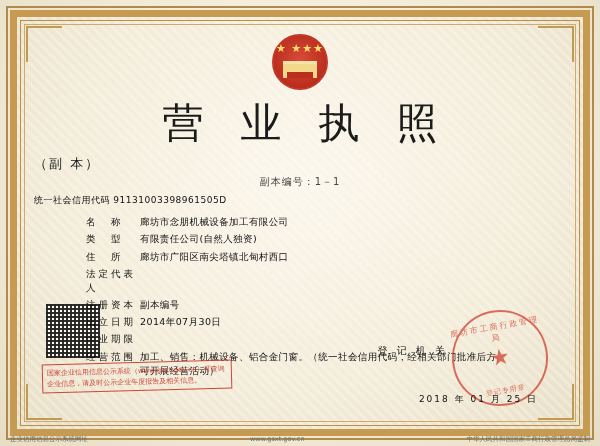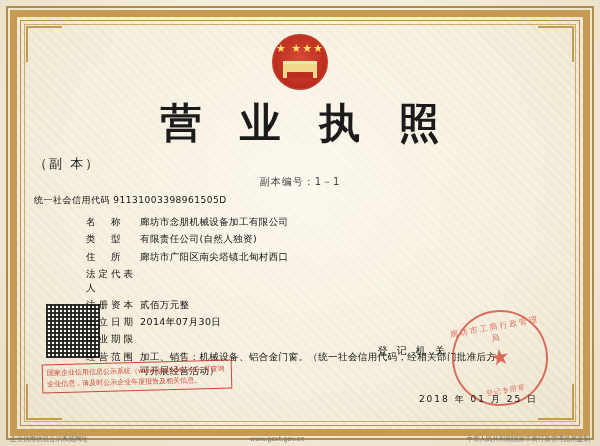--- a/index.html
+++ b/index.html
@@ -74,21 +74,21 @@
     border-top:3px solid #f6e3a7;
   }
   .emblem .gate:after{
     content:"";position:absolute;left:4px;right:4px;bottom:0;height:6px;
     background:#bb2d1c;
   }
 
   .title{
     text-align:center;
     font-family:"DejaVu Serif","Liberation Serif",serif;
-    font-weight:bold;
+    font-weight:normal;
     font-size:41px;
     letter-spacing:12px;
     color:#1b1b1b;
     margin:6px 0 0 0;
     text-indent:12px;
   }
   .subtitle{
     text-align:left;
     font-size:13px;
     color:#1b1b1b;
@@ -228,21 +228,21 @@
       </div>
       <div class="row">
         <div class="label">住　所</div>
         <div class="value">廊坊市广阳区南尖塔镇北甸村西口</div>
       </div>
       <div class="row">
         <div class="label">法定代表人</div>
       </div>
       <div class="row">
         <div class="label">注册资本</div>
-        <div class="value">贰佰万元整</div>
+        <div class="value">副本编号</div>
       </div>
       <div class="row">
         <div class="label">成立日期</div>
         <div class="value">2014年07月30日</div>
       </div>
       <div class="row">
         <div class="label">营业期限</div>
         <div class="value"></div>
       </div>
       <div class="row scope">

